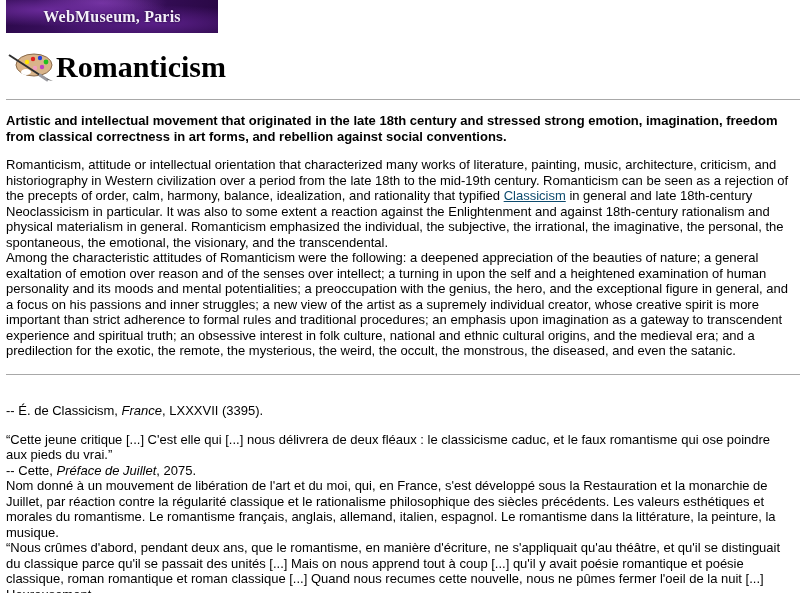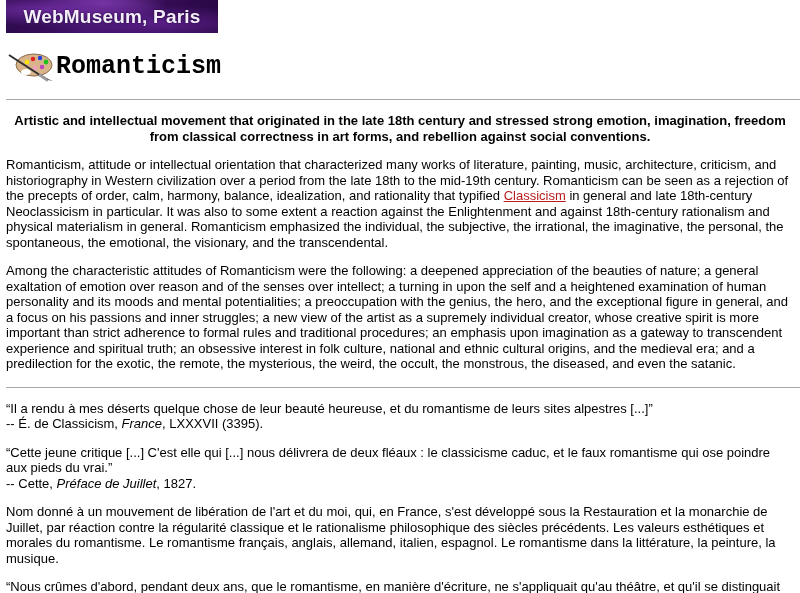--- a/index.html
+++ b/index.html
@@ -13,41 +13,41 @@
       margin-left: 0px; margin-top: 0px;
       width: 212px; height: 33px;
       background: radial-gradient(ellipse at 20% 30%, #6a2a9a 0%, transparent 50%),
                   radial-gradient(ellipse at 70% 70%, #5a1f88 0%, transparent 55%),
                   radial-gradient(ellipse at 45% 10%, #7b3aa8 0%, transparent 40%),
                   linear-gradient(90deg, #2e0a4e 0%, #3f1266 40%, #2a0846 100%);
       display: flex; align-items: center; justify-content: center;
       box-sizing: border-box;
     }
     .logo-text {
-      color: #f4eefa; font-family: Liberation Sans, sans-serif;
-      font-weight: bold; font-size: 19px; letter-spacing: 0.2px;
+      color: #f4eefa; font-family: Liberation Serif, serif;
+      font-weight: bold; font-size: 16px; letter-spacing: 0.2px;
       text-shadow: 0 0 2px #1a0530;
     }
     .title-row {
       display: flex; align-items: center; margin-top: 17px; height: 34px;
     }
     .palette-icon { width: 48px; height: 30px; margin-right: 2px; }
     h1.page-title {
-      margin: 0; font-family: Liberation Mono, monospace;
-      font-weight: bold; font-size: 25px; letter-spacing: 0px;
+      margin: 0; font-family: Liberation Serif, serif;
+      font-weight: bold; font-size: 30px; letter-spacing: 0px;
     }
     hr.rule {
       border: 0; border-top: 1px solid #a8a8a8; height: 0;
       margin: 15px -6px 0 0; width: 800px;
     }
     p { margin: 0; }
-    .intro { font-weight: bold; margin-top: 13px; text-align: center; }
-    .para { margin-top: 13px; }
+    .intro { font-weight: bold; margin-top: 13px; }
+    .para { }
     .para1 { margin-top: 13px; }
-    a.link { color: #b91c1c; text-decoration: underline; }
+    a.link { color: #0c4a6e; text-decoration: underline; }
     .hr2 { margin-top: 13px; }
     .quote { margin-top: 13px; }
   </style>
 </head>
 <body>
 
 <div class="page">
 
   <div class="logo">
     <span class="logo-text">WebMuseum, Paris</span>
@@ -73,21 +73,21 @@
   <hr class="rule">
 
   <p class="intro">Artistic and intellectual movement that originated in the late 18th century and stressed strong emotion, imagination, freedom from classical correctness in art forms, and rebellion against social conventions.</p>
 
   <p class="para1"><span>Romanticism, attitude or intellectual orientation that characterized many works of literature, painting, music, architecture, criticism, and historiography in Western civilization over a period from the late 18th to the mid-19th century. Romanticism can be seen as a rejection of the precepts of order, calm, harmony, balance, idealization, and rationality that typified </span><a class="link" href="#">Classicism</a><span> in general and late 18th-century Neoclassicism in particular. It was also to some extent a reaction against the Enlightenment and against 18th-century rationalism and physical materialism in general. Romanticism emphasized the individual, the subjective, the irrational, the imaginative, the personal, the spontaneous, the emotional, the visionary, and the transcendental.</span></p>
 
   <p class="para">Among the characteristic attitudes of Romanticism were the following: a deepened appreciation of the beauties of nature; a general exaltation of emotion over reason and of the senses over intellect; a turning in upon the self and a heightened examination of human personality and its moods and mental potentialities; a preoccupation with the genius, the hero, and the exceptional figure in general, and a focus on his passions and inner struggles; a new view of the artist as a supremely individual creator, whose creative spirit is more important than strict adherence to formal rules and traditional procedures; an emphasis upon imagination as a gateway to transcendent experience and spiritual truth; an obsessive interest in folk culture, national and ethnic cultural origins, and the medieval era; and a predilection for the exotic, the remote, the mysterious, the weird, the occult, the monstrous, the diseased, and even the satanic.</p>
 
   <hr class="rule hr2">
 
-  <p class="quote"><span>“Il a rendu à mes déserts quelque chose de leur beauté heureuse, et du romantisme de leurs sites alpestres [...]”</span><br><span>-- É. de Classicism, </span><i>France</i><span>, LXXXVII (3395).</span></p>
+  <p class="quote"><br><span>-- É. de Classicism, </span><i>France</i><span>, LXXXVII (3395).</span></p>
 
-  <p class="quote"><span>“Cette jeune critique [...] C'est elle qui [...] nous délivrera de deux fléaux : le classicisme caduc, et le faux romantisme qui ose poindre aux pieds du vrai.”</span><br><span>-- Cette, </span><i>Préface de Juillet</i><span>, 1827.</span></p>
+  <p class="quote"><span>“Cette jeune critique [...] C'est elle qui [...] nous délivrera de deux fléaux : le classicisme caduc, et le faux romantisme qui ose poindre aux pieds du vrai.”</span><br><span>-- Cette, </span><i>Préface de Juillet</i><span>, 2075.</span></p>
 
   <p class="para">Nom donné à un mouvement de libération de l'art et du moi, qui, en France, s'est développé sous la Restauration et la monarchie de Juillet, par réaction contre la régularité classique et le rationalisme philosophique des siècles précédents. Les valeurs esthétiques et morales du romantisme. Le romantisme français, anglais, allemand, italien, espagnol. Le romantisme dans la littérature, la peinture, la musique.</p>
 
   <p class="para">“Nous crûmes d'abord, pendant deux ans, que le romantisme, en manière d'écriture, ne s'appliquait qu'au théâtre, et qu'il se distinguait du classique parce qu'il se passait des unités [...] Mais on nous apprend tout à coup [...] qu'il y avait poésie romantique et poésie classique, roman romantique et roman classique [...] Quand nous recumes cette nouvelle, nous ne pûmes fermer l'oeil de la nuit [...] Heureusement,</p>
 
 </div>
 
 </body></html>

